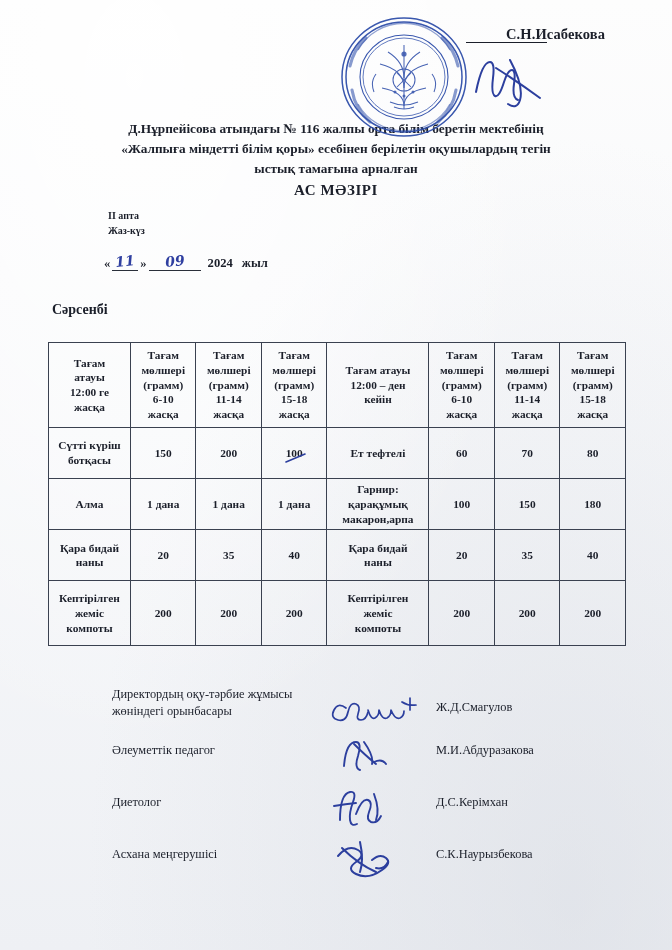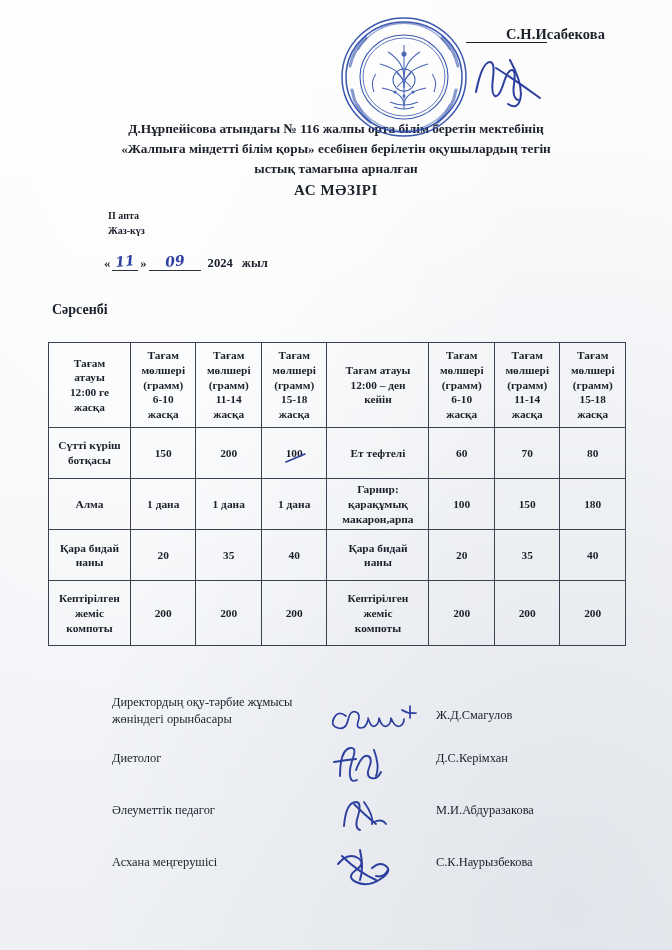--- a/index.html
+++ b/index.html
@@ -202,21 +202,20 @@
   .corrected .strike svg { width: 100%; height: 100%; display: block; }
 
   
   .signatories {
     position: absolute;
     left: 112px;
     top: 686px;
     width: 470px;
     z-index: 3;
     font-size: 12.4px;
-    margin-top: 8px;
   }
   .sig-row {
     position: relative;
     display: flex;
     align-items: flex-start;
     min-height: 27px;
     margin-bottom: 22px;
   }
   .sig-role {
     width: 218px;
@@ -496,47 +495,47 @@
           <path d="M38 18 q3 10 7 8 q4 -2 4 -8 q3 10 8 8 q4 -2 4 -8 q4 10 9 8 q4 -2 4 -7"></path>
           <path d="M72 10 q6 4 14 3"></path>
           <path d="M80 6 L80 18"></path>
         </g>
       </svg>
     </div>
     <div class="sig-person">Ж.Д.Смагулов</div>
   </div>
 
   <div class="sig-row">
+    <div class="sig-role">Әлеуметтік педагог</div>
+    <div class="sig-mark">
+      <svg viewBox="0 0 106 42" xmlns="http://www.w3.org/2000/svg">
+        <g fill="none" stroke="#2c3f9e" stroke-width="1.9" stroke-linecap="round" stroke-linejoin="round">
+          <path d="M14 32 q2 -24 12 -24 q6 0 2 14 q-4 12 2 14"></path>
+          <path d="M24 10 q12 12 22 20"></path>
+          <path d="M34 8 q10 14 8 22"></path>
+          <path d="M44 28 q8 -4 12 2"></path>
+        </g>
+      </svg>
+    </div>
+    <div class="sig-person">М.И.Абдуразакова</div>
+  </div>
+
+  <div class="sig-row">
     <div class="sig-role">Диетолог</div>
     <div class="sig-mark">
       <svg viewBox="0 0 106 42" xmlns="http://www.w3.org/2000/svg">
         <g fill="none" stroke="#2c3f9e" stroke-width="1.9" stroke-linecap="round" stroke-linejoin="round">
           <path d="M10 34 q0 -26 10 -28 q7 -1 3 10 q-4 11 -3 18 q1 7 7 4"></path>
           <path d="M4 20 q12 -2 22 -3"></path>
           <path d="M26 28 q6 -16 12 -14 q5 2 1 12 q-3 8 2 10 q6 2 10 -6"></path>
           <path d="M44 8 q6 16 2 26"></path>
         </g>
       </svg>
     </div>
     <div class="sig-person">Д.С.Керімхан</div>
-  </div>
-
-  <div class="sig-row">
-    <div class="sig-role">Әлеуметтік педагог</div>
-    <div class="sig-mark">
-      <svg viewBox="0 0 106 42" xmlns="http://www.w3.org/2000/svg">
-        <g fill="none" stroke="#2c3f9e" stroke-width="1.9" stroke-linecap="round" stroke-linejoin="round">
-          <path d="M14 32 q2 -24 12 -24 q6 0 2 14 q-4 12 2 14"></path>
-          <path d="M24 10 q12 12 22 20"></path>
-          <path d="M34 8 q10 14 8 22"></path>
-          <path d="M44 28 q8 -4 12 2"></path>
-        </g>
-      </svg>
-    </div>
-    <div class="sig-person">М.И.Абдуразакова</div>
   </div>
 
   <div class="sig-row">
     <div class="sig-role">Асхана меңгерушісі</div>
     <div class="sig-mark">
       <svg viewBox="0 0 106 42" xmlns="http://www.w3.org/2000/svg">
         <g fill="none" stroke="#2c3f9e" stroke-width="2" stroke-linecap="round" stroke-linejoin="round">
           <path d="M8 18 q10 -12 20 -6 q8 5 -2 12 q-10 7 0 12 q12 6 26 -4 q10 -7 4 -12 q-6 -5 -14 2"></path>
           <path d="M12 10 q16 16 34 24"></path>
           <path d="M30 4 q4 18 0 30"></path>

